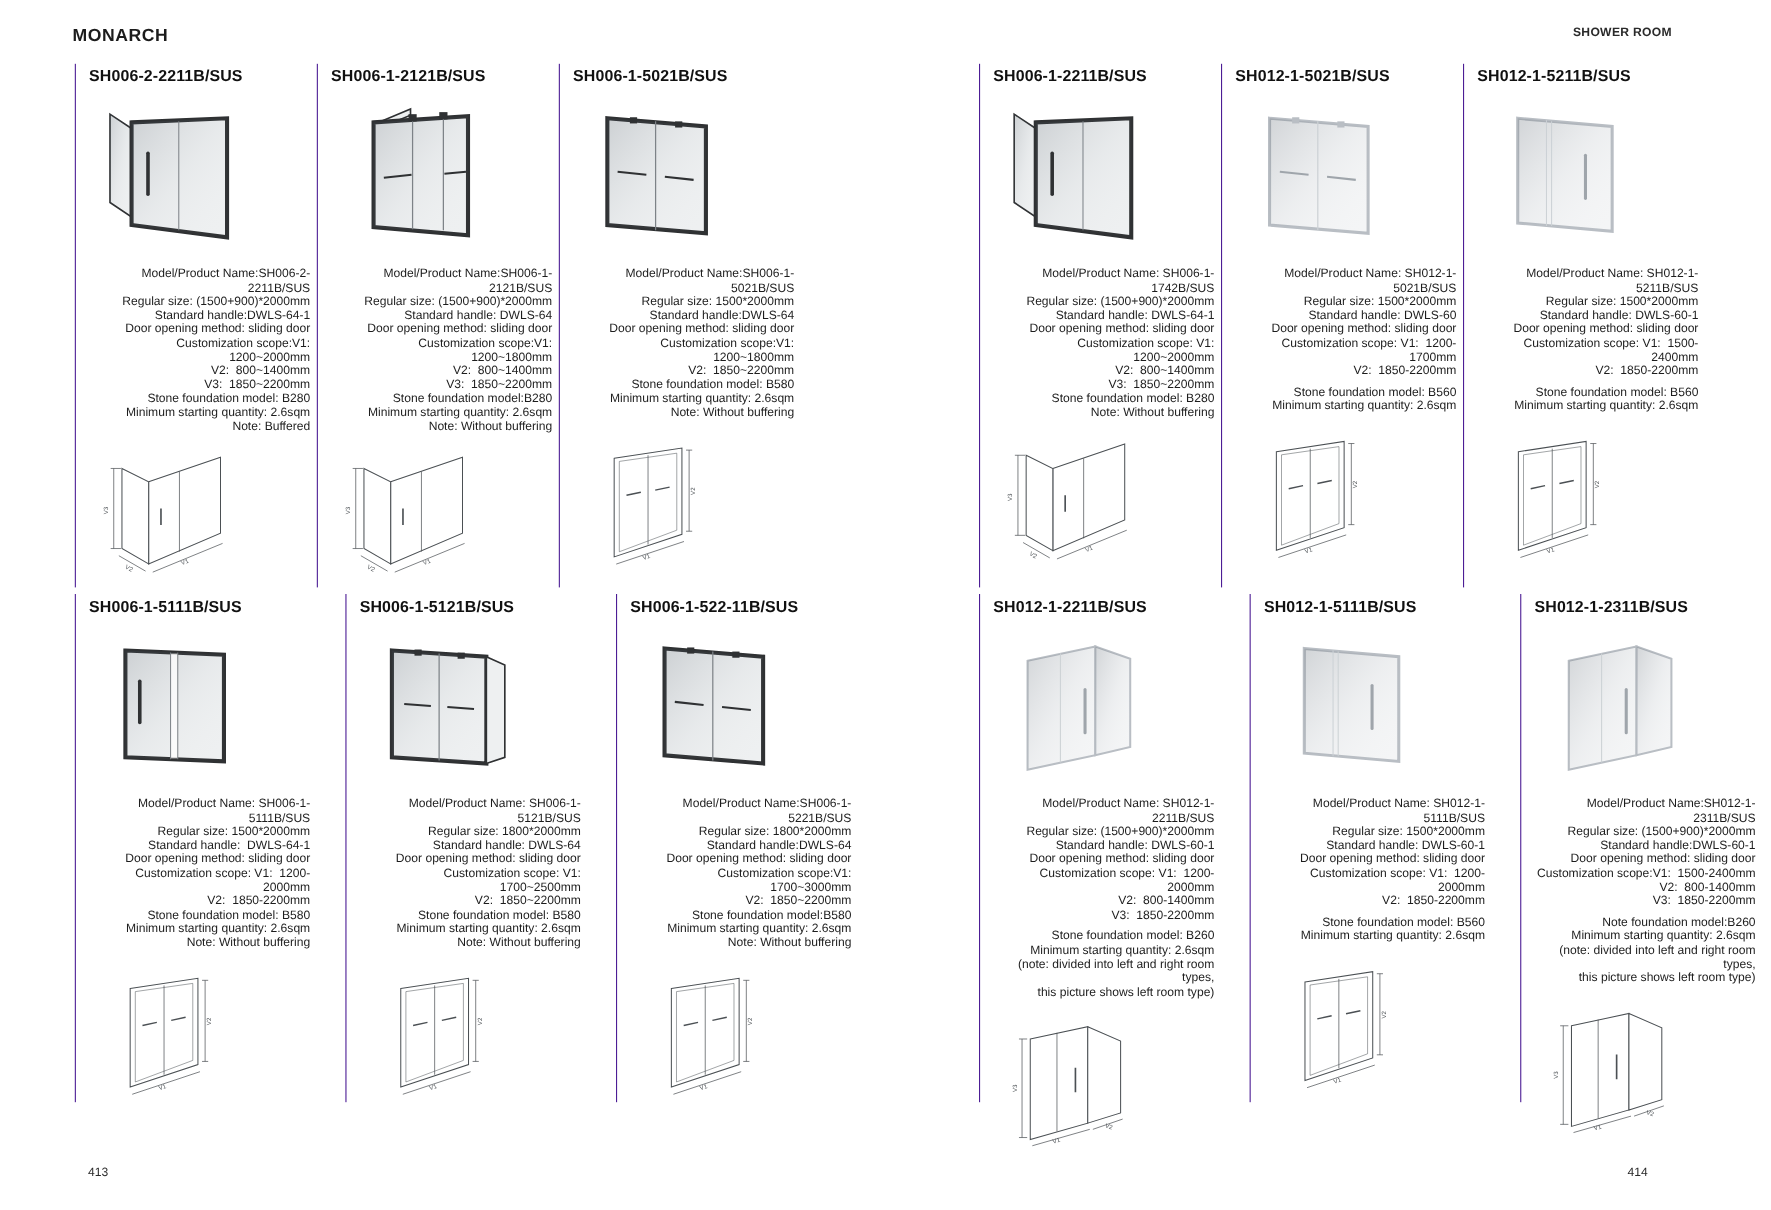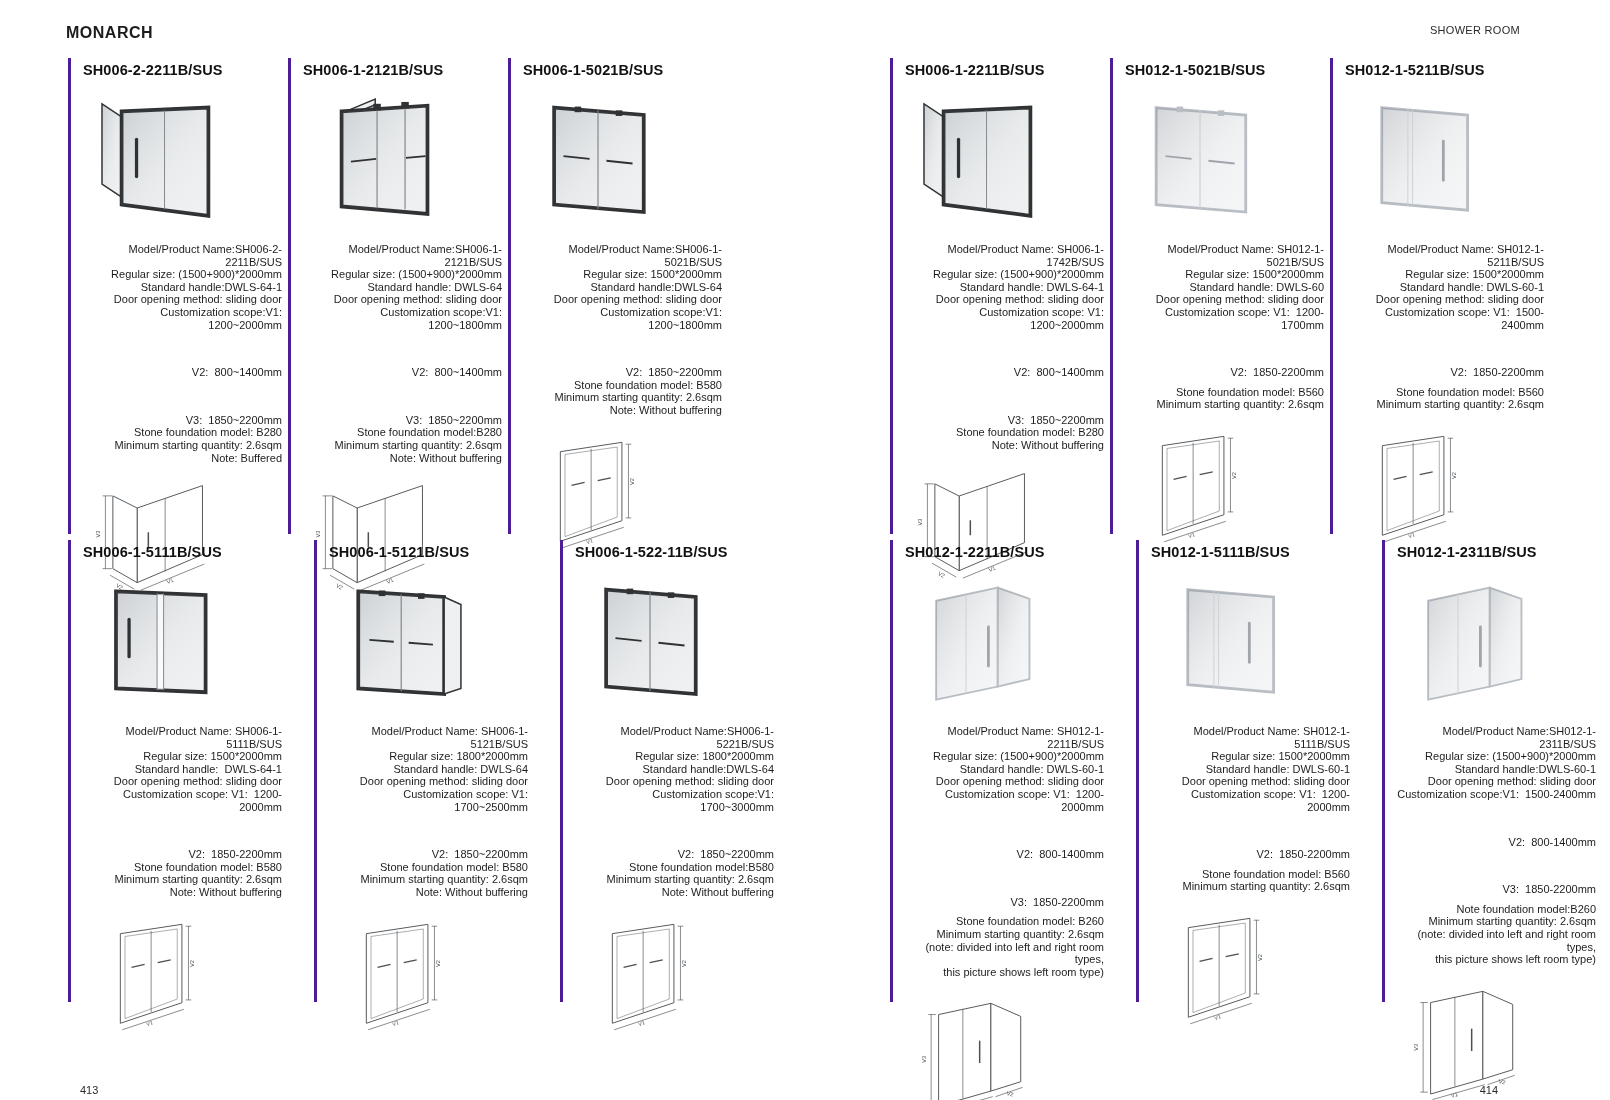--- a/index.html
+++ b/index.html
@@ -2,43 +2,43 @@
 <html><head>
 <meta charset="utf-8">
 <style>
   html,body{margin:0;padding:0;}
   body{
     width:1610px;height:1100px;background:#ffffff;position:relative;
     font-family:"Liberation Sans",sans-serif;color:#1c1c1c;overflow:hidden;
     -webkit-font-smoothing:antialiased;
   }
   .brand{position:absolute;top:24px;left:66px;font-size:16px;font-weight:700;letter-spacing:.5px;}
-  .section-label{position:absolute;top:24px;right:90px;font-size:11px;font-weight:400;color:#2a2a2a;letter-spacing:.3px;}
+  .section-label{position:absolute;top:24px;right:90px;font-size:11px;font-weight:700;color:#2a2a2a;letter-spacing:.3px;}
   .spread{position:absolute;top:58px;left:68px;display:flex;gap:110px;}
   .page{display:block;}
   .row{display:flex;}
   .row1{height:476px;}
   .row2{height:462px;margin-top:6px;gap:26px;}
   .cell{
-    width:220px;box-sizing:border-box;border-left:3px solid #4c1d95;
+    width:220px;box-sizing:border-box;border-left:1px solid #4c1d95;
     padding:0 6px 0 12px;
   }
   .ptitle{margin:4px 0 8px;font-size:14.5px;line-height:17px;font-weight:700;letter-spacing:.1px;color:#111;}
   .photo{height:140px;margin:0 0 16px 0;}
   .ph{width:150px;height:140px;display:block;}
   .ph-dark{--frame:#2f3133;--seam:#7d8287;--handle:#2f3133;--glass:#eef0f1;--fw:4;--tw:1.6;}
   .ph-light{--frame:#b9bec4;--seam:#ccd1d5;--handle:#9fa5ab;--glass:#f4f5f6;--fw:3;--tw:2;}
   .specs{font-size:11px;line-height:12.6px;min-height:127px;color:#1d1d1d;text-align:right;}
   .specs div{white-space:pre-wrap;}
-  .specs .indent{padding-left:96px;margin-top:35px;}
+  .specs .indent{padding-left:96px;}
   .specs .gap{height:7px;}
   .diagram{margin-top:6px;}
   .dg{width:140px;height:132px;display:block;}
   .dim{font-size:6px;fill:#4b5054;text-anchor:middle;font-family:"Liberation Sans",sans-serif;}
-  .page-number{position:absolute;top:1084px;font-size:11px;color:#2a2a2a;text-align:center;}
+  .page-number{position:absolute;top:1060px;font-size:11px;color:#2a2a2a;text-align:center;}
   .page-number.pn-left{left:80px;}
   .page-number.pn-right{right:112px;}
   .defs-holder{position:absolute;width:0;height:0;overflow:hidden;}
 </style>
 </head>
 <body>
 
 <svg class="defs-holder" aria-hidden="true">
   <defs>
     <linearGradient id="glassShade" x1="0" y1="0" x2="1" y2="1">

